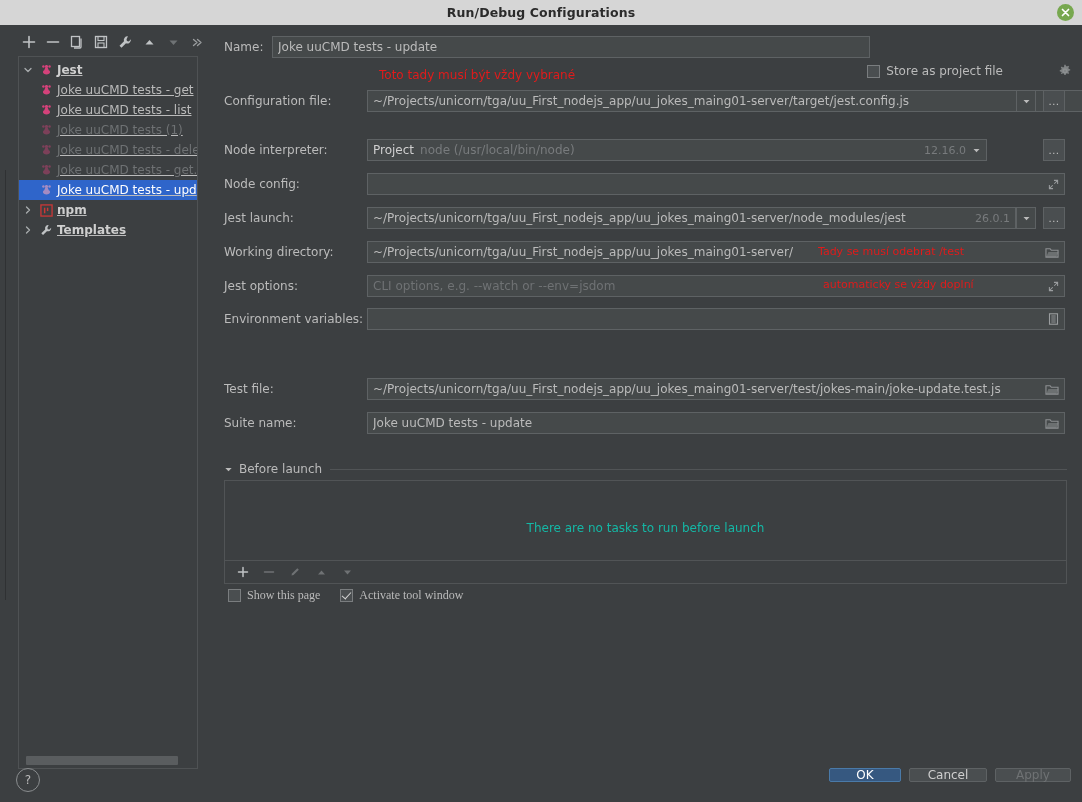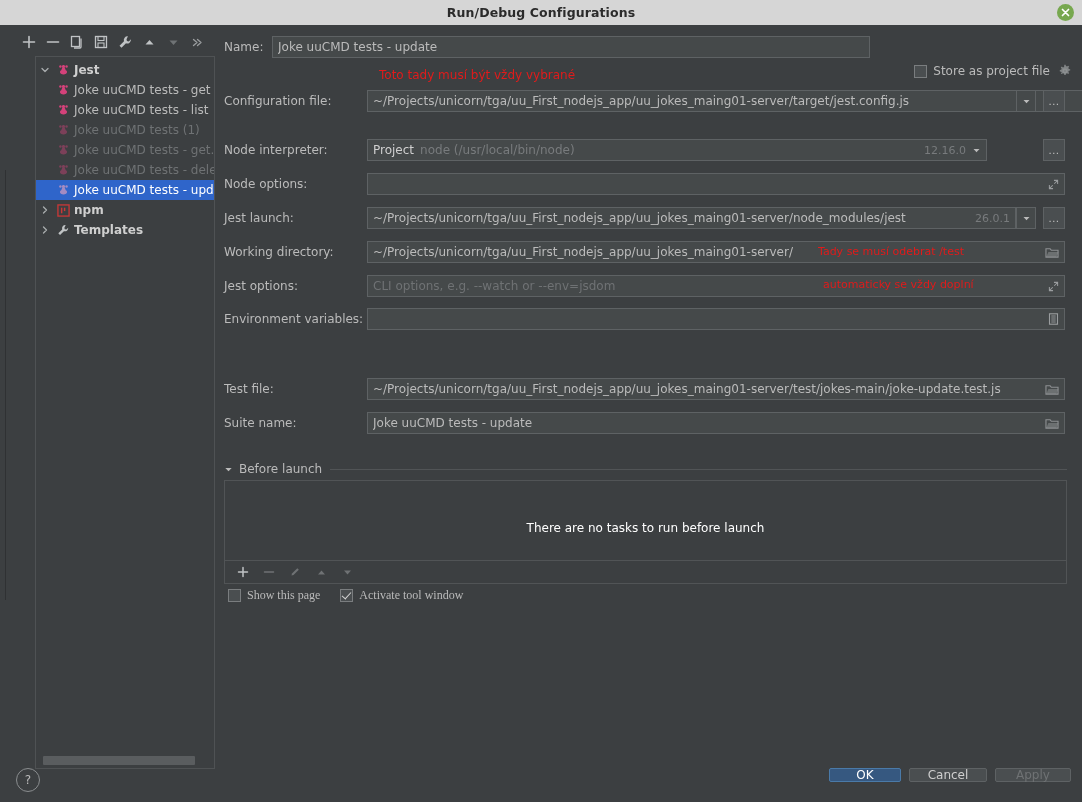--- a/index.html
+++ b/index.html
@@ -84,26 +84,27 @@
     width: 24px; height: 22px;
     display: flex;
     align-items: center;
     justify-content: center;
     cursor: pointer;
   }
   .tb-btn svg { display: block; }
 
   .tree {
     position: absolute;
-    left: 28px; top: 31px;
+    left: 11px; top: 31px;
     width: 180px; height: 713px;
     background: #3c3f41;
     border: 1px solid #4f5254;
     box-sizing: border-box;
     overflow: hidden;
+    text-decoration: underline;
   }
   .tree-row {
     position: relative;
     height: 20px;
     display: flex;
     align-items: center;
     white-space: nowrap;
     cursor: pointer;
     font-size: 12px;
   }
@@ -256,21 +257,21 @@
   .bl-box {
     position: absolute;
     background: #3c3f41;
     border: 1px solid #515456;
     box-sizing: border-box;
   }
   .bl-empty {
     position: absolute;
     width: 100%;
     text-align: center;
-    color: #ffffff;
+    color: #14b8a6;
     font-size: 12px;
   }
   .bl-toolbar {
     position: absolute;
     left: 0; bottom: 0;
     width: 100%;
     height: 23px;
     border-top: 1px solid #515456;
     box-sizing: border-box;
     display: flex;
@@ -312,20 +313,21 @@
     border-width: 0 1.6px 1.6px 0;
     transform: rotate(42deg);
   }
 
   
   .store-row {
     position: absolute;
     right: 8px; top: 37px;
     display: flex;
     align-items: center;
+    gap: 47px;
   }
   .gear-wrap {
     width: 18px; height: 18px;
     display: flex;
     align-items: center;
     justify-content: center;
     margin-left: 6px;
     cursor: pointer;
   }
 
@@ -488,32 +490,32 @@
       </div>
 
       <div class="tree-row dim indent-1">
         <span class="t-icon">
           <svg width="13" height="13" viewBox="0 0 16 16">
               <path d="M8 1.2c-1.1 0-2 .8-2 1.8 0 .5.2 1 .6 1.3L5.2 7.8c-.9.4-1.6 1.2-1.6 2.1 0 1.6 2 2.9 4.4 2.9s4.4-1.3 4.4-2.9c0-.9-.6-1.7-1.6-2.1L9.4 4.3c.4-.3.6-.8.6-1.3 0-1-.9-1.8-2-1.8z" fill="#d4427a"></path>
               <circle cx="4.2" cy="3" r="1.5" fill="#d4427a"></circle>
               <circle cx="11.8" cy="3" r="1.5" fill="#d4427a"></circle>
             </svg>
         </span>
-        <span class="t-label">Joke uuCMD tests - get.</span>
+        <span class="t-label">Joke uuCMD tests - dele</span>
       </div>
 
       <div class="tree-row dim indent-1">
         <span class="t-icon">
           <svg width="13" height="13" viewBox="0 0 16 16">
               <path d="M8 1.2c-1.1 0-2 .8-2 1.8 0 .5.2 1 .6 1.3L5.2 7.8c-.9.4-1.6 1.2-1.6 2.1 0 1.6 2 2.9 4.4 2.9s4.4-1.3 4.4-2.9c0-.9-.6-1.7-1.6-2.1L9.4 4.3c.4-.3.6-.8.6-1.3 0-1-.9-1.8-2-1.8z" fill="#d4427a"></path>
               <circle cx="4.2" cy="3" r="1.5" fill="#d4427a"></circle>
               <circle cx="11.8" cy="3" r="1.5" fill="#d4427a"></circle>
             </svg>
         </span>
-        <span class="t-label">Joke uuCMD tests - dele</span>
+        <span class="t-label">Joke uuCMD tests - get.</span>
       </div>
 
       <div class="tree-row selected indent-1">
         <span class="t-icon">
           <svg width="13" height="13" viewBox="0 0 16 16" style="opacity:.65">
               <path d="M8 1.2c-1.1 0-2 .8-2 1.8 0 .5.2 1 .6 1.3L5.2 7.8c-.9.4-1.6 1.2-1.6 2.1 0 1.6 2 2.9 4.4 2.9s4.4-1.3 4.4-2.9c0-.9-.6-1.7-1.6-2.1L9.4 4.3c.4-.3.6-.8.6-1.3 0-1-.9-1.8-2-1.8z" fill="#e2a0be"></path>
               <circle cx="4.2" cy="3" r="1.5" fill="#e2a0be"></circle>
               <circle cx="11.8" cy="3" r="1.5" fill="#e2a0be"></circle>
             </svg>
         </span>
@@ -594,21 +596,21 @@
       <span class="muted" style="margin-left:6px;">node (/usr/local/bin/node)</span>
       <span class="ver">12.16.0</span>
       <span style="margin-left:6px; display:flex;">
         <svg width="9" height="9" viewBox="0 0 9 9">
             <path d="M1.5 3 L4.5 6.3 L7.5 3 Z" fill="#bbbbbb"></path>
           </svg>
       </span>
     </div>
     <div class="ell-btn" style="left:829px; top:114px;">…</div>
 
-    <span class="lbl" style="left:10px; top:148px;">Node options:</span>
+    <span class="lbl" style="left:10px; top:148px;">Node config:</span>
     <div class="field" style="left:153px; top:148px; width:698px;">
       <span class="val"></span>
       <span style="display:flex;">
         <svg width="11" height="11" viewBox="0 0 12 12">
           <path d="M6.5 1.5 H10.5 V5.5 M10.5 1.5 L6.8 5.2" fill="none" stroke="#9a9d9f" stroke-width="1.1"></path>
           <path d="M5.5 10.5 H1.5 V6.5 M1.5 10.5 L5.2 6.8" fill="none" stroke="#9a9d9f" stroke-width="1.1"></path>
         </svg>
       </span>
     </div>
 

